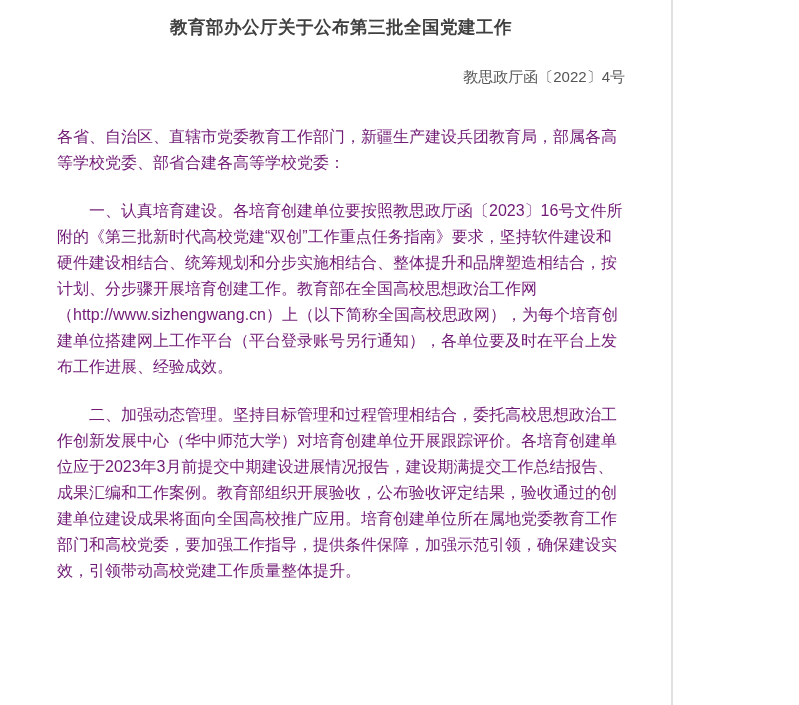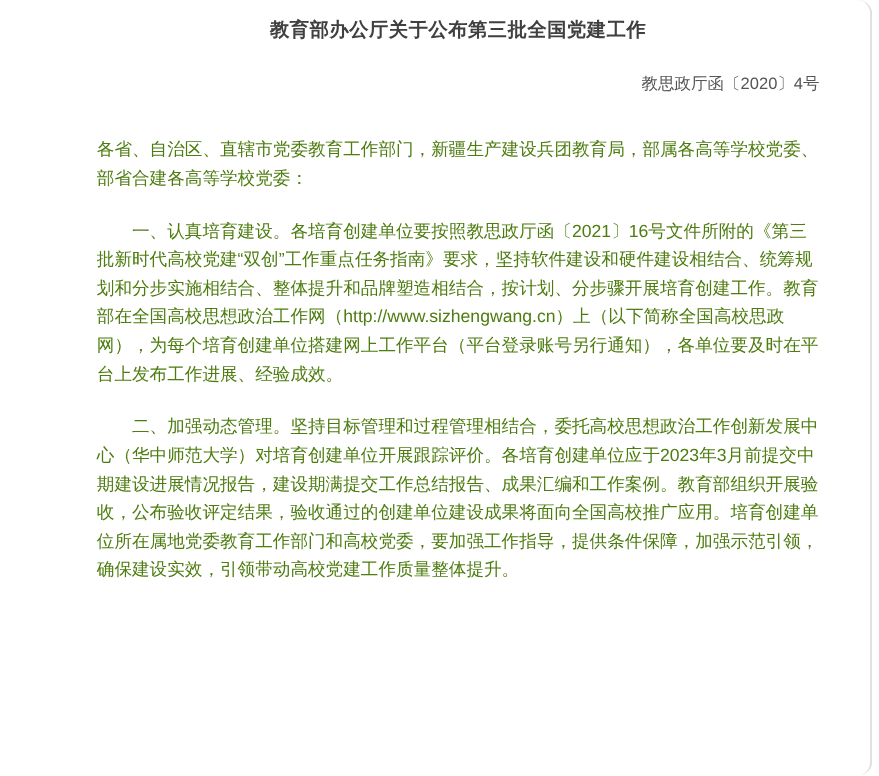--- a/index.html
+++ b/index.html
@@ -7,27 +7,26 @@
     padding: 0;
     background: #ffffff;
   }
   body {
     width: 799px;
     height: 705px;
     overflow: hidden;
     font-family: "Liberation Sans", "DejaVu Sans", sans-serif;
   }
   .doc {
-    width: 793px;
+    width: 673px;
     height: 705px;
     box-sizing: border-box;
     background: #ffffff;
     border-right: 2px solid #e0e0e0;
-    padding: 12px 46px 0 88px;
-    border-radius: 13px;
+    padding: 12px 46px 0 57px;
   }
   .title {
     margin: 0;
     padding-top: 2px;
     text-align: center;
     font-size: 17.5px;
     font-weight: 700;
     color: #404040;
     line-height: 26px;
     letter-spacing: 0.5px;
@@ -42,38 +41,38 @@
     color: #555555;
     line-height: 22px;
   }
   .body-text {
     margin-top: 36px;
   }
   .para {
     margin: 0 0 22px 0;
     font-size: 16px;
     line-height: 26px;
-    color: #4d7c0f;
+    color: #701a75;
     text-align: left;
     word-wrap: break-word;
   }
   .para.indent {
     text-indent: 2em;
   }
 </style>
 </head>
 <body>
 
 <div class="doc">
 
   <h1 class="title">
     <span class="title-line">教育部办公厅关于公布第三批全国党建工作</span>
   </h1>
 
-  <div class="doc-number">教思政厅函〔2020〕4号</div>
+  <div class="doc-number">教思政厅函〔2022〕4号</div>
 
   <div class="body-text">
     <p class="para">各省、自治区、直辖市党委教育工作部门，新疆生产建设兵团教育局，部属各高等学校党委、部省合建各高等学校党委：</p>
-    <p class="para indent">一、认真培育建设。各培育创建单位要按照教思政厅函〔2021〕16号文件所附的《第三批新时代高校党建“双创”工作重点任务指南》要求，坚持软件建设和硬件建设相结合、统筹规划和分步实施相结合、整体提升和品牌塑造相结合，按计划、分步骤开展培育创建工作。教育部在全国高校思想政治工作网（http://www.sizhengwang.cn）上（以下简称全国高校思政网），为每个培育创建单位搭建网上工作平台（平台登录账号另行通知），各单位要及时在平台上发布工作进展、经验成效。</p>
+    <p class="para indent">一、认真培育建设。各培育创建单位要按照教思政厅函〔2023〕16号文件所附的《第三批新时代高校党建“双创”工作重点任务指南》要求，坚持软件建设和硬件建设相结合、统筹规划和分步实施相结合、整体提升和品牌塑造相结合，按计划、分步骤开展培育创建工作。教育部在全国高校思想政治工作网（http://www.sizhengwang.cn）上（以下简称全国高校思政网），为每个培育创建单位搭建网上工作平台（平台登录账号另行通知），各单位要及时在平台上发布工作进展、经验成效。</p>
     <p class="para indent">二、加强动态管理。坚持目标管理和过程管理相结合，委托高校思想政治工作创新发展中心（华中师范大学）对培育创建单位开展跟踪评价。各培育创建单位应于2023年3月前提交中期建设进展情况报告，建设期满提交工作总结报告、成果汇编和工作案例。教育部组织开展验收，公布验收评定结果，验收通过的创建单位建设成果将面向全国高校推广应用。培育创建单位所在属地党委教育工作部门和高校党委，要加强工作指导，提供条件保障，加强示范引领，确保建设实效，引领带动高校党建工作质量整体提升。</p>
   </div>
 
 </div>
 
 </body></html>

